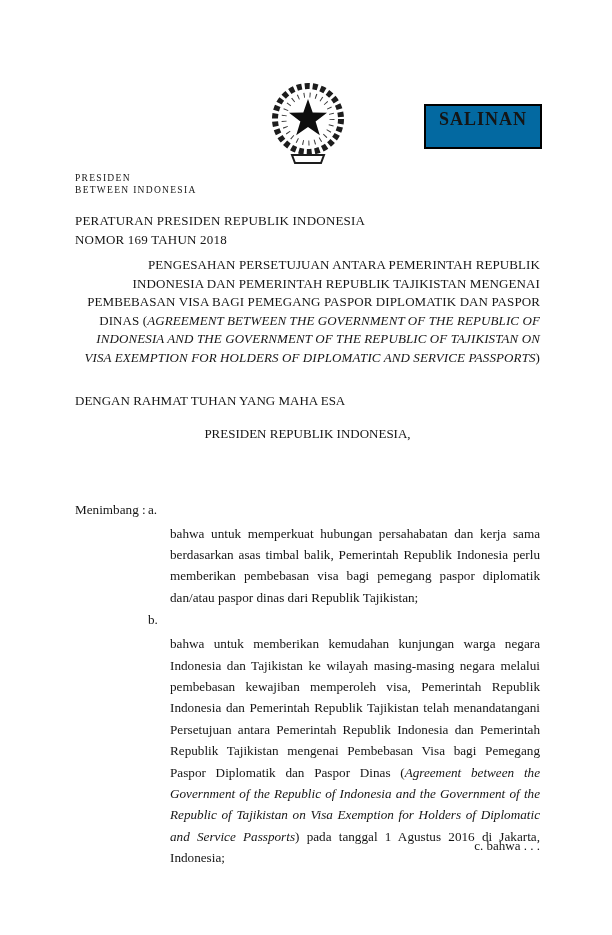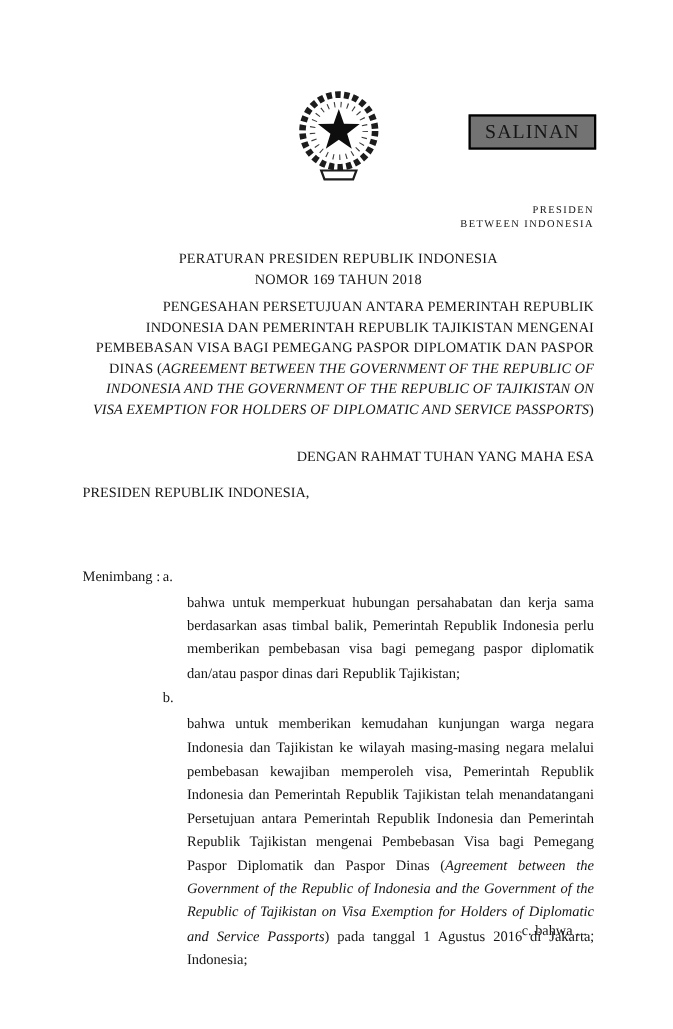--- a/index.html
+++ b/index.html
@@ -10,31 +10,31 @@
     font-family:"Liberation Serif", serif;
     position:relative;
     box-sizing:border-box;
     padding:78px 72px 0 75px;
     margin:0 auto;
     overflow:hidden;
   }
   .salinan-box{
     position:absolute; top:104px; right:70px;
     border:2.5px solid #000;
-    padding:3px 13px 4px 13px;
-    font-size:18px; font-weight:normal; letter-spacing:1px;
-    background:#737373;
+    padding:3px 13px 17px 13px;
+    font-size:18px; font-weight:bold; letter-spacing:1px;
+    background:#0369a1;
   }
   .emblem{ width:100px; height:92px; margin:0 auto; display:flex; align-items:center; justify-content:center; }
-  .letterhead{ text-align:right; margin-top:16px; font-size:9.5px; letter-spacing:1.3px; line-height:12px; }
-  .doc-title{ text-align:center; margin-top:16px; font-size:13px; line-height:18.5px; letter-spacing:0.2px; }
+  .letterhead{ text-align:left; margin-top:2px; font-size:9.5px; letter-spacing:1.3px; line-height:12px; }
+  .doc-title{ text-align:left; margin-top:16px; font-size:13px; line-height:18.5px; letter-spacing:0.2px; }
   .tentang{ text-align:center; margin-top:8px; font-size:13px; }
   .subject{ text-align:right; margin-top:7px; font-size:13px; line-height:18.6px; letter-spacing:0.1px; }
-  .grace{ text-align:right; margin-top:25px; font-size:13px; }
-  .authority{ text-align:left; margin-top:17px; font-size:13px; }
+  .grace{ text-align:left; margin-top:25px; font-size:13px; }
+  .authority{ text-align:center; margin-top:17px; font-size:13px; }
   .menimbang{ display:flex; margin-top:57px; font-size:13.2px; line-height:21.4px; }
   .m-label{ width:73px; flex:none; }
   .m-items{ flex:1; }
   .m-item{ display:flex; }
   .m-item + .m-item{ margin-top:1px; }
   .m-marker{ width:22px; flex:none; }
   .m-text{ flex:1; text-align:justify;margin-top:24px; }
   .m-text span[data-ital="true"], .subject span[data-ital="true"]{ font-style:italic; }
   .continuation{ position:absolute; right:72px; top:838px; font-size:13px; }
 </style>

